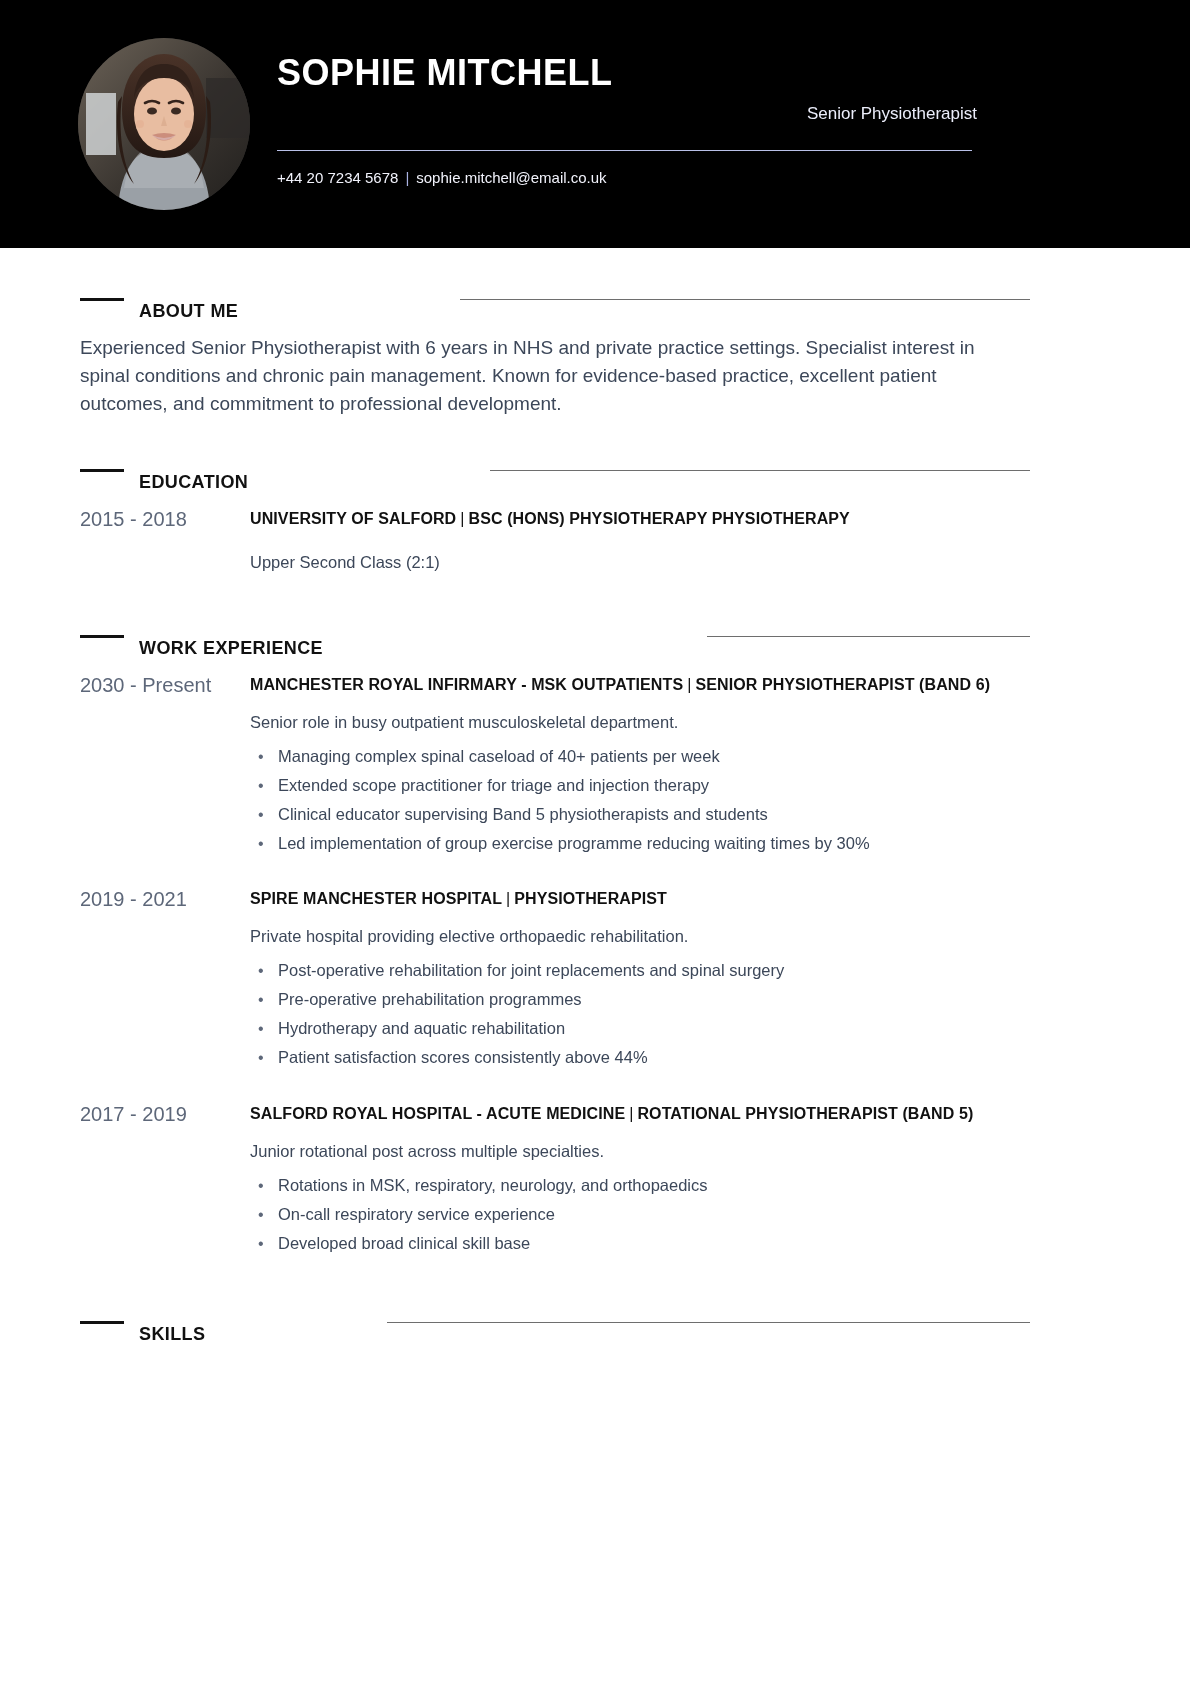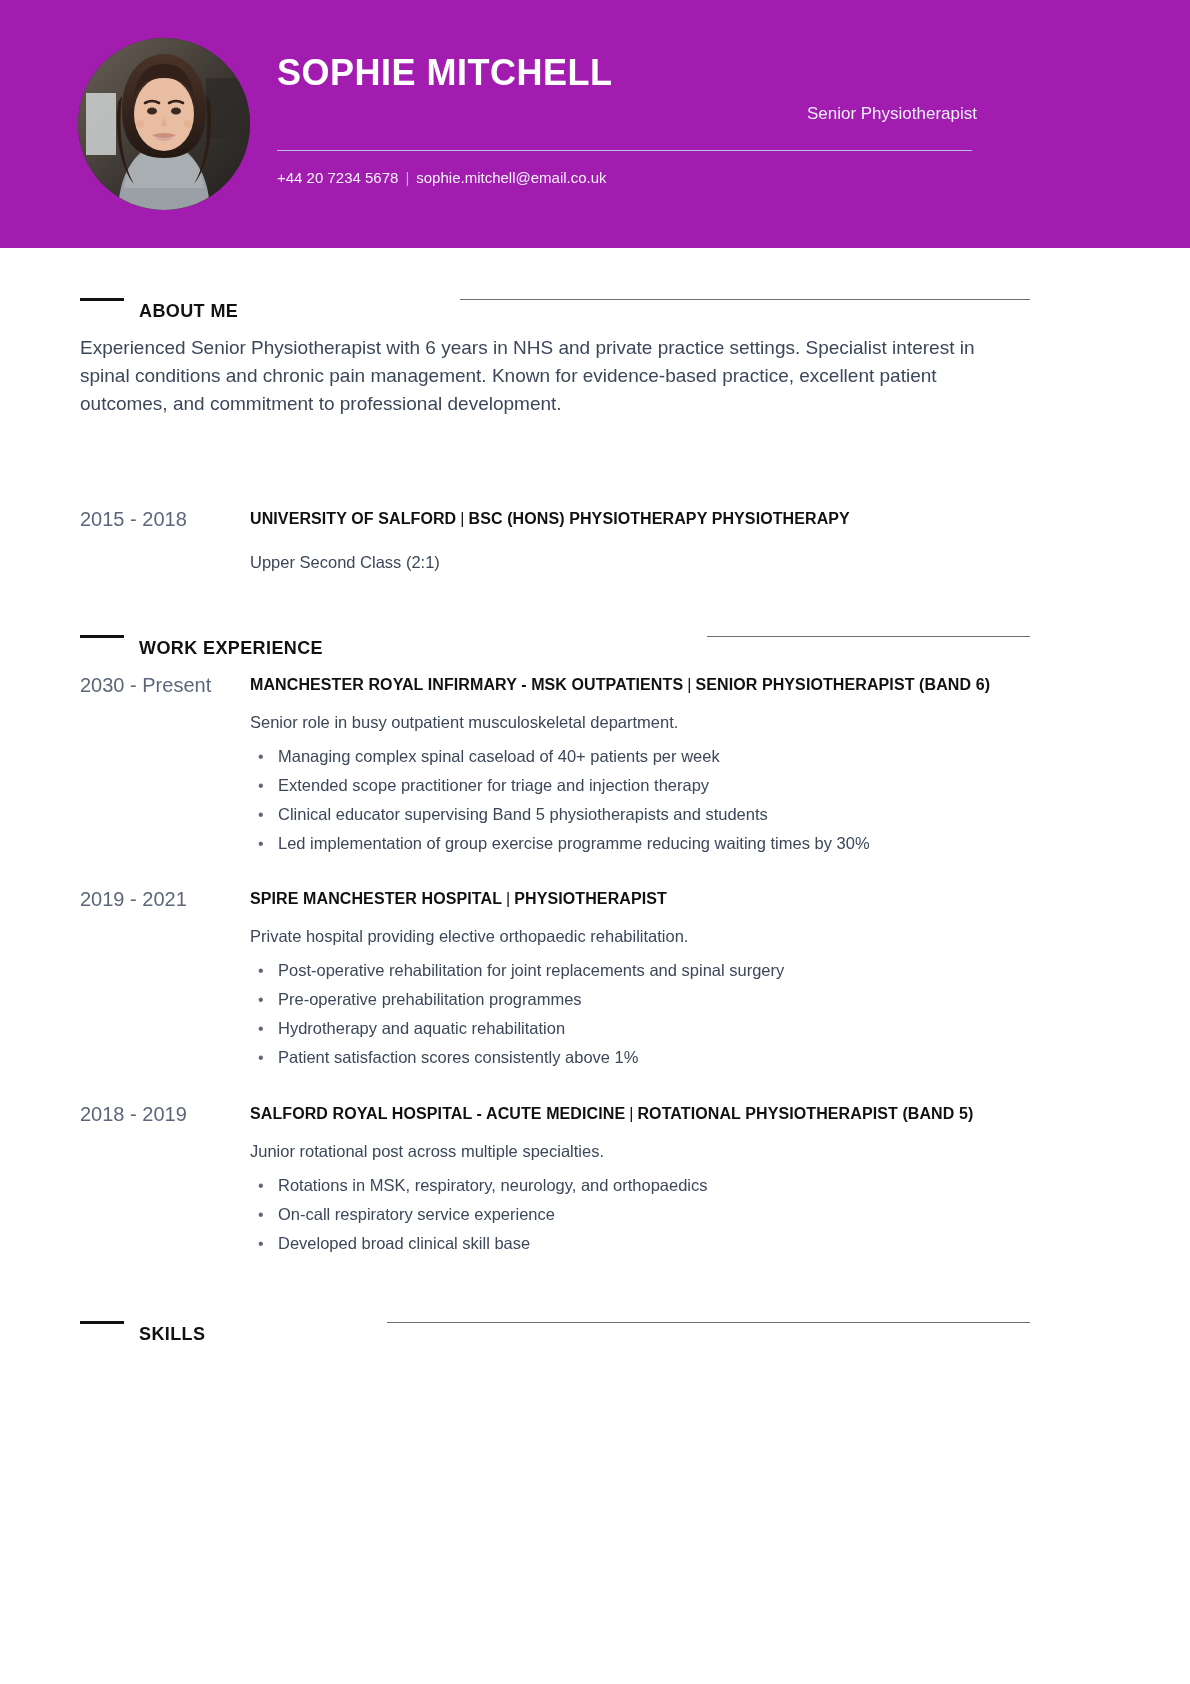--- a/index.html
+++ b/index.html
@@ -8,21 +8,21 @@
     background:#ffffff;
     font-family:"Liberation Sans",sans-serif;
     color:#333f52;
     overflow:hidden;
   }
   .page{position:relative;width:1190px;height:1684px;background:#fff;}
 
   
   .header{
     position:absolute;left:0;top:0;width:1190px;height:248px;
-    background:#a21caf;
+    background:#000000;
   }
   .avatar{
     position:absolute;left:78px;top:38px;width:172px;height:172px;
     border-radius:50%;overflow:hidden;background:#2b2b2b;
   }
   .avatar svg{display:block;width:172px;height:172px;}
   .hdr-text{position:absolute;left:277px;top:52px;width:700px;}
   .name{
     font-size:36px;font-weight:bold;color:#ffffff;letter-spacing:0.5px;
     line-height:42px;margin:0;
@@ -134,20 +134,25 @@
     </div>
   </div>
 
   <div class="section-head" style="left:80px;top:288px;width:950px;">
     <div class="dash"></div>
     <div class="stitle">ABOUT ME</div>
     <div class="srule" style="left:380px;width:570px;"></div>
   </div>
   <div class="para" style="left:80px;top:334px;width:945px;">Experienced Senior Physiotherapist with 6 years in NHS and private practice settings. Specialist interest in spinal conditions and chronic pain management. Known for evidence-based practice, excellent patient outcomes, and commitment to professional development.</div>
 
+  <div class="section-head" style="left:80px;top:459px;width:950px;">
+    <div class="dash"></div>
+    <div class="stitle">EDUCATION</div>
+    <div class="srule" style="left:410px;width:540px;"></div>
+  </div>
 
   <div class="entry" style="left:80px;top:508px;width:950px;">
     <div class="date">2015 - 2018</div>
     <div class="etitle">
       <span>UNIVERSITY OF SALFORD</span><span class="bar">|</span><span>BSC (HONS) PHYSIOTHERAPY PHYSIOTHERAPY</span>
     </div>
     <div class="edesc" style="top:42px;">Upper Second Class (2:1)</div>
   </div>
 
   <div class="section-head" style="left:80px;top:625px;width:950px;">
@@ -173,26 +178,26 @@
   <div class="entry" style="left:80px;top:888px;width:950px;">
     <div class="date">2019 - 2021</div>
     <div class="etitle">
       <span>SPIRE MANCHESTER HOSPITAL</span><span class="bar">|</span><span>PHYSIOTHERAPIST</span>
     </div>
     <div class="edesc" style="top:36px;">Private hospital providing elective orthopaedic rehabilitation.</div>
     <div class="bullets" style="top:68px;">
       <div class="bullet"><span class="dot">•</span><span>Post-operative rehabilitation for joint replacements and spinal surgery</span></div>
       <div class="bullet"><span class="dot">•</span><span>Pre-operative prehabilitation programmes</span></div>
       <div class="bullet"><span class="dot">•</span><span>Hydrotherapy and aquatic rehabilitation</span></div>
-      <div class="bullet"><span class="dot">•</span><span>Patient satisfaction scores consistently above 1%</span></div>
+      <div class="bullet"><span class="dot">•</span><span>Patient satisfaction scores consistently above 44%</span></div>
     </div>
   </div>
 
   <div class="entry" style="left:80px;top:1103px;width:950px;">
-    <div class="date">2018 - 2019</div>
+    <div class="date">2017 - 2019</div>
     <div class="etitle">
       <span>SALFORD ROYAL HOSPITAL - ACUTE MEDICINE</span><span class="bar">|</span><span>ROTATIONAL PHYSIOTHERAPIST (BAND 5)</span>
     </div>
     <div class="edesc" style="top:36px;">Junior rotational post across multiple specialties.</div>
     <div class="bullets" style="top:68px;">
       <div class="bullet"><span class="dot">•</span><span>Rotations in MSK, respiratory, neurology, and orthopaedics</span></div>
       <div class="bullet"><span class="dot">•</span><span>On-call respiratory service experience</span></div>
       <div class="bullet"><span class="dot">•</span><span>Developed broad clinical skill base</span></div>
     </div>
   </div>

